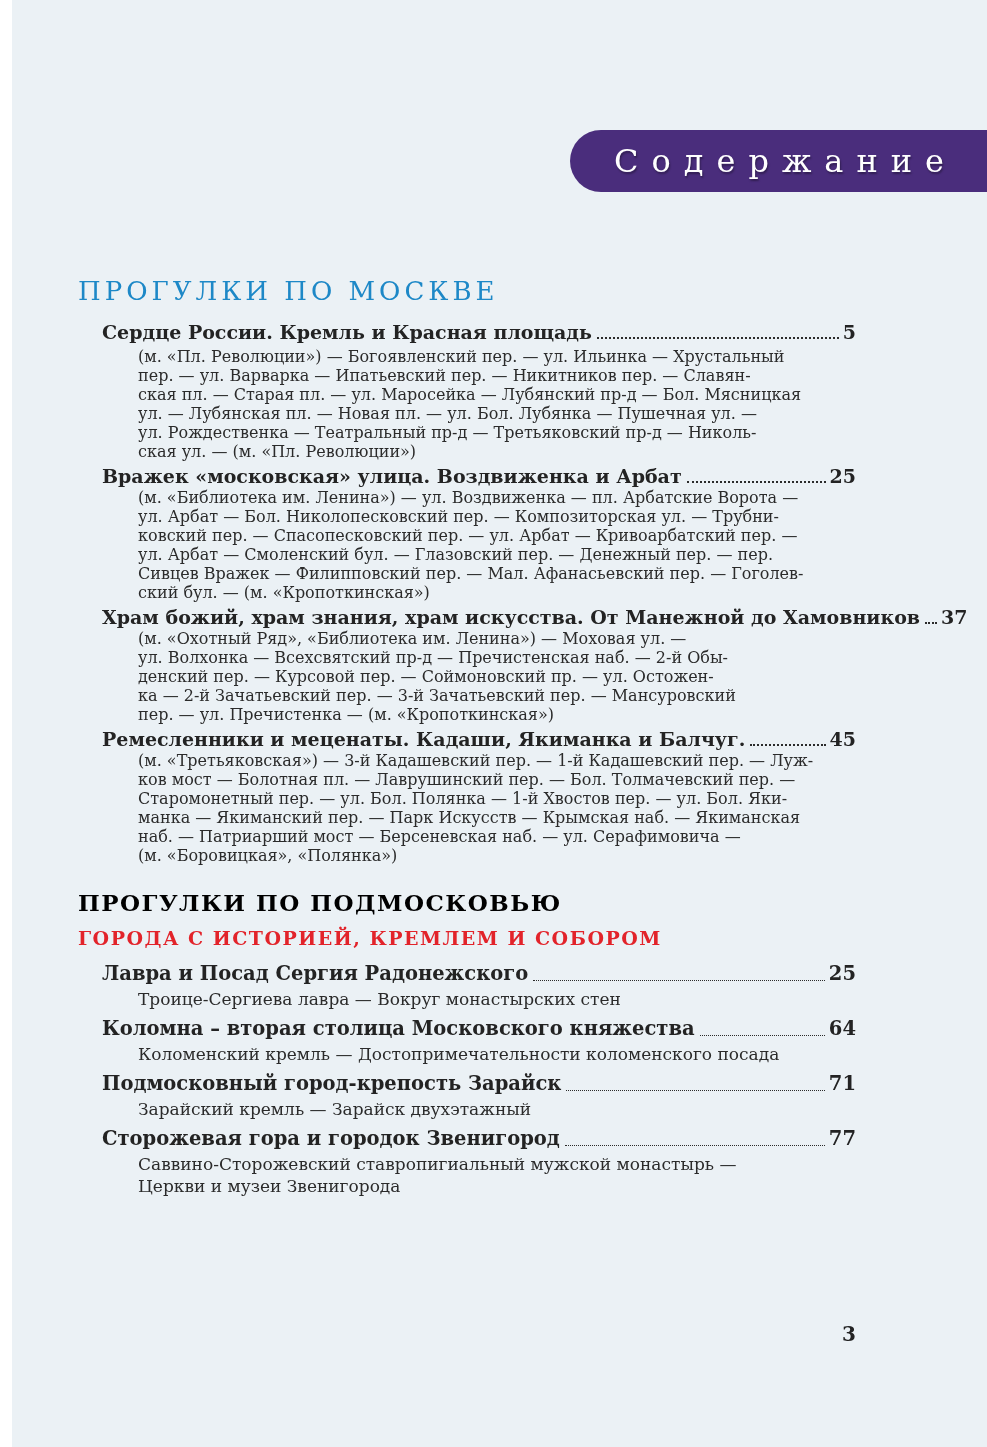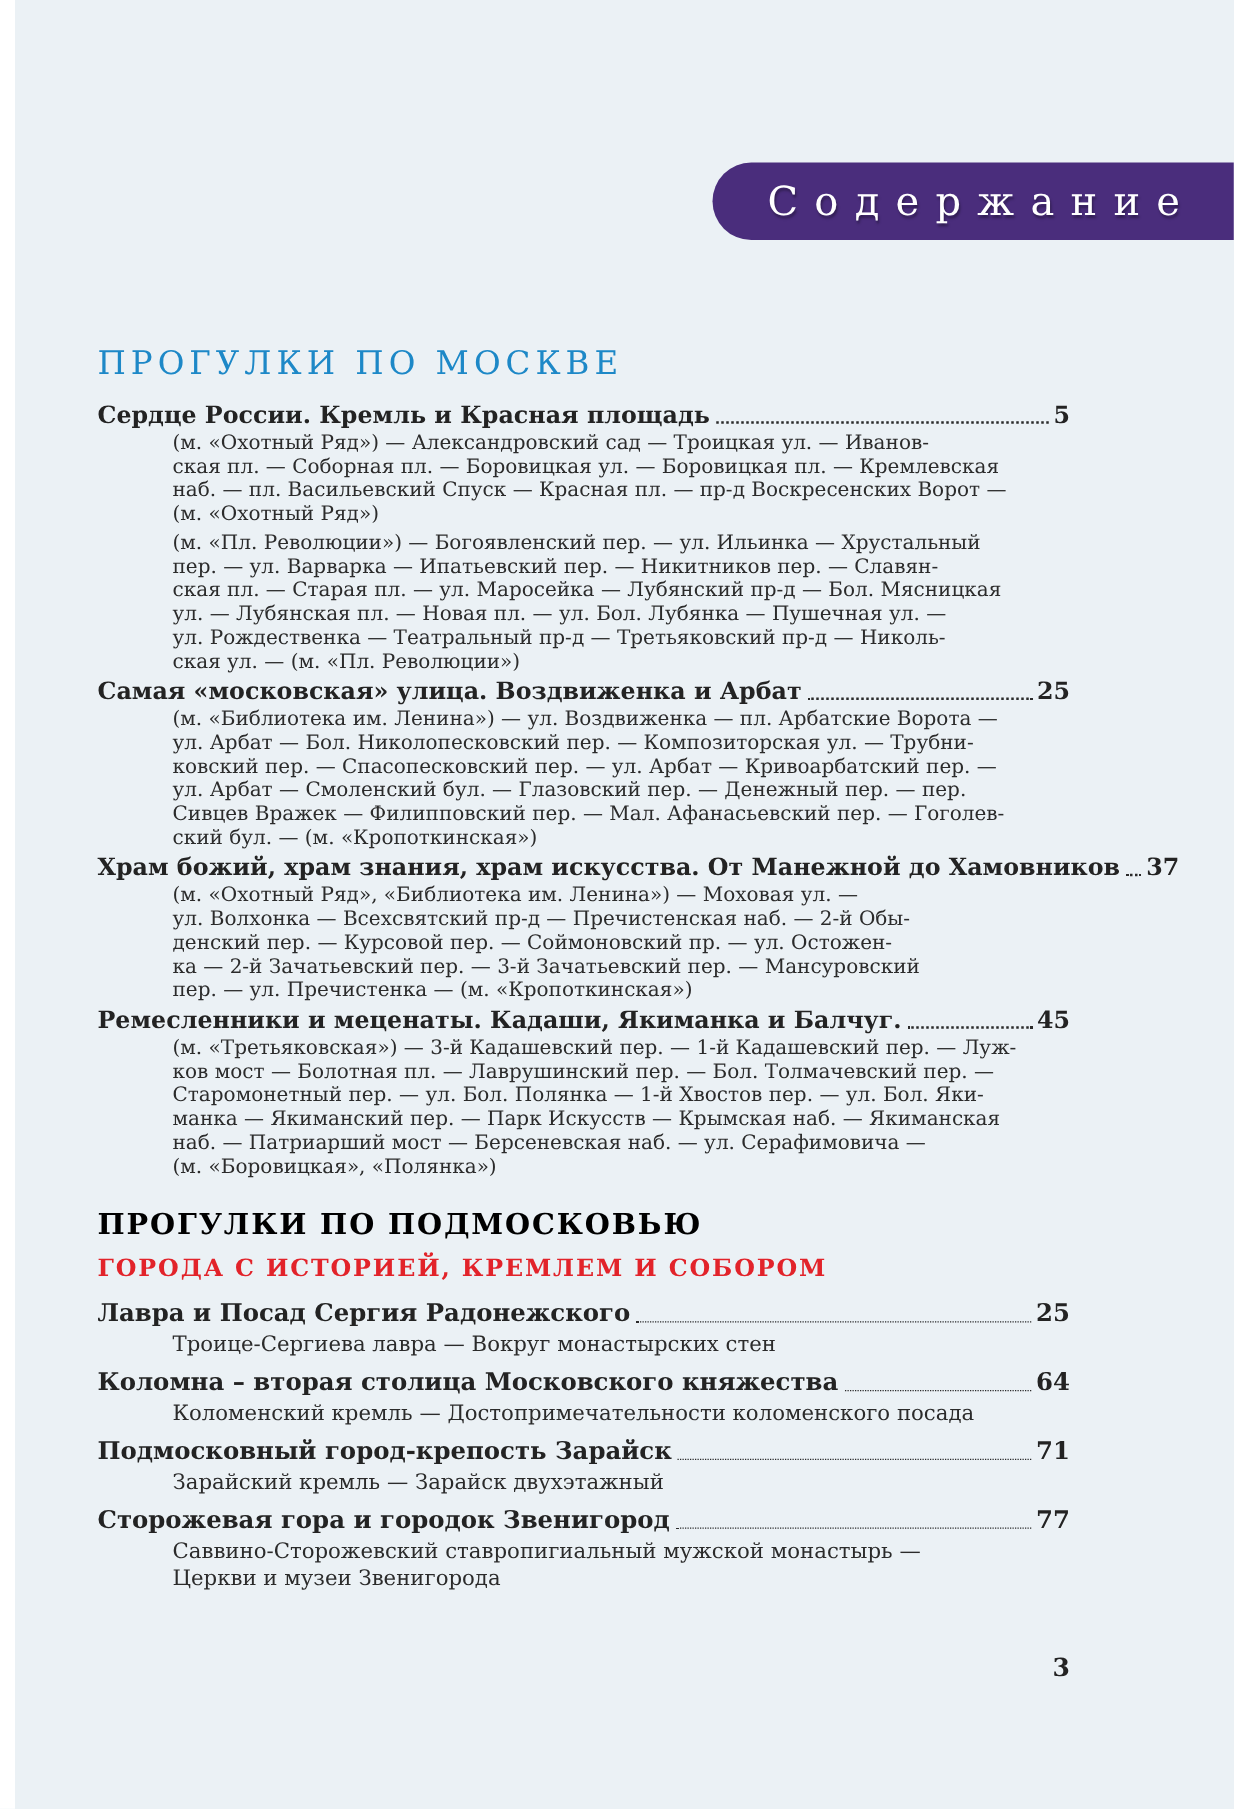--- a/index.html
+++ b/index.html
@@ -79,21 +79,21 @@
   }
   .toc-entry { margin: 0 0 4px 0; }
   .toc-row {
     display: flex;
     align-items: flex-end;
     font-weight: bold;
     font-size: 19px;
     line-height: 22px;
     color: #232323;
   }
-  .toc-title { white-space: nowrap; }
+  .toc-title { white-space: nowrap; margin-left: 24px; }
   .leader {
     flex: 1;
     border-bottom: 2.5px dotted #2b2b2b;
     margin: 0 4px 4px 5px;
     min-width: 12px;
   }
   .toc-page { white-space: nowrap; }
   .toc-desc {
     margin-left: 60px;
     font-size: 16px;
@@ -128,38 +128,34 @@
 <div class="content">
 
   <div class="sec1-heading">ПРОГУЛКИ ПО МОСКВЕ</div>
 
   <div class="toc-entry">
     <div class="toc-row">
       <span class="toc-title">Сердце России. Кремль и Красная площадь</span>
       <span class="leader"></span>
       <span class="toc-page">5</span>
     </div>
-    <div class="toc-desc">(м. «Охотный Ряд») — Александровский сад — Троицкая ул. — Иванов-
-ская пл. — Соборная пл. — Боровицкая ул. — Боровицкая пл. — Кремлевская
-наб. — пл. Васильевский Спуск — Красная пл. — пр-д Воскресенских Ворот —
-(м. «Охотный Ряд»)</div>
   </div>
 
   <div class="toc-entry">
     <div class="toc-desc">(м. «Пл. Революции») — Богоявленский пер. — ул. Ильинка — Хрустальный
 пер. — ул. Варварка — Ипатьевский пер. — Никитников пер. — Славян-
 ская пл. — Старая пл. — ул. Маросейка — Лубянский пр-д — Бол. Мясницкая
 ул. — Лубянская пл. — Новая пл. — ул. Бол. Лубянка — Пушечная ул. —
 ул. Рождественка — Театральный пр-д — Третьяковский пр-д — Николь-
 ская ул. — (м. «Пл. Революции»)</div>
   </div>
 
   <div class="toc-entry">
     <div class="toc-row">
-      <span class="toc-title">Самая «московская» улица. Воздвиженка и Арбат</span>
+      <span class="toc-title">Вражек «московская» улица. Воздвиженка и Арбат</span>
       <span class="leader"></span>
       <span class="toc-page">25</span>
     </div>
     <div class="toc-desc">(м. «Библиотека им. Ленина») — ул. Воздвиженка — пл. Арбатские Ворота —
 ул. Арбат — Бол. Николопесковский пер. — Композиторская ул. — Трубни-
 ковский пер. — Спасопесковский пер. — ул. Арбат — Кривоарбатский пер. —
 ул. Арбат — Смоленский бул. — Глазовский пер. — Денежный пер. — пер.
 Сивцев Вражек — Филипповский пер. — Мал. Афанасьевский пер. — Гоголев-
 ский бул. — (м. «Кропоткинская»)</div>
   </div>

